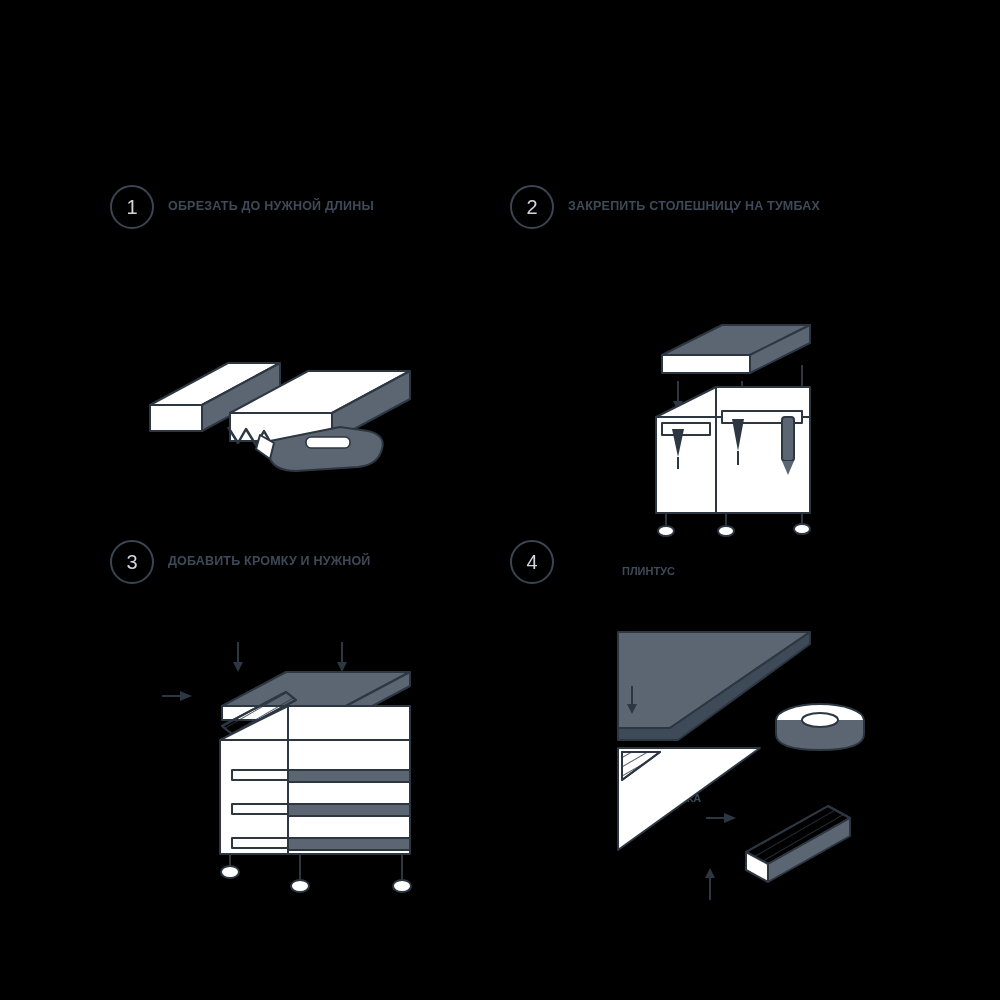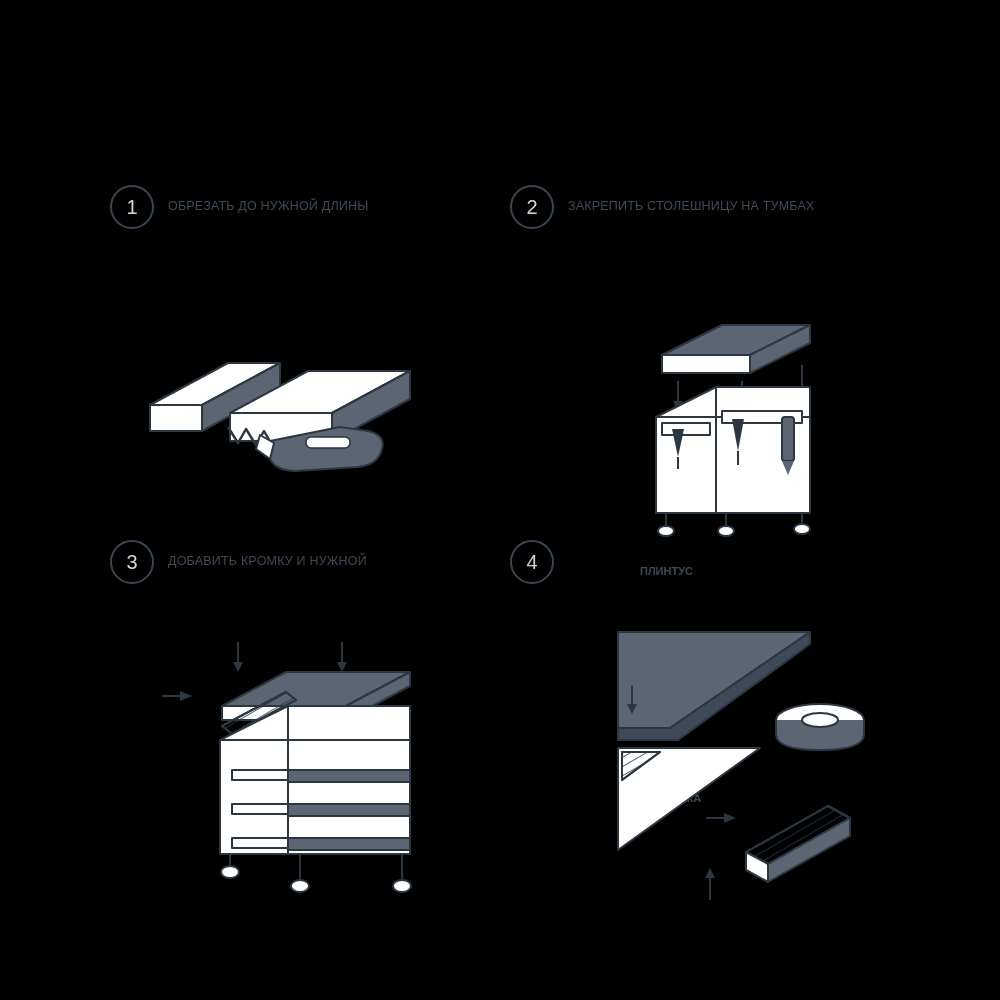--- a/index.html
+++ b/index.html
@@ -46,21 +46,21 @@
     font-size: 20px;
     display: flex;
     align-items: center;
     justify-content: center;
     box-sizing: border-box;
     flex: 0 0 auto;
   }
   .step-title {
     color: #3f4a58;
     font-size: 12.5px;
-    font-weight: normal;
+    font-weight: bold;
     letter-spacing: 0.2px;
     white-space: nowrap;
     line-height: 1.1;
   }
   .art {
     position: absolute;
     left: 0;
     top: 60px;
     width: 440px;
     height: 300px;
@@ -229,21 +229,21 @@
         </g>
       </svg>
     </div>
   </div>
 
   <div class="step step-4">
     <div class="step-head">
       <div class="badge">4</div>
       <div class="step-title"></div>
     </div>
-    <div class="label-free" style="left:112px; top:25px;margin-left:18px;">ПЛИНТУС</div>
+    <div class="label-free" style="left:112px; top:25px;">ПЛИНТУС</div>
     <div class="label-free" style="left:145px; top:252px;">КРОМКА</div>
     <div class="art">
       <svg width="440" height="340" viewBox="0 0 440 340">
         <defs>
           <pattern id="hatch4" width="8" height="8" patternTransform="rotate(60)" patternUnits="userSpaceOnUse">
             <line x1="0" y1="0" x2="0" y2="8" stroke="#2d3742" stroke-width="1.6"></line>
           </pattern>
         </defs>
         <g stroke="#2d3742" stroke-width="2" stroke-linejoin="round" fill="none">
 

